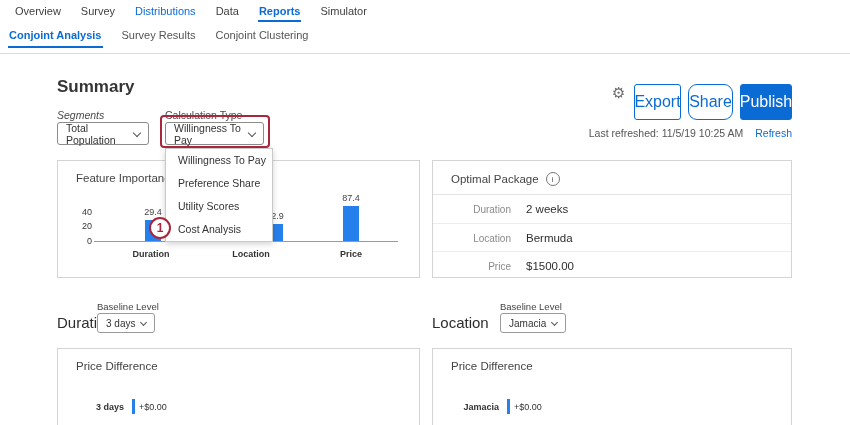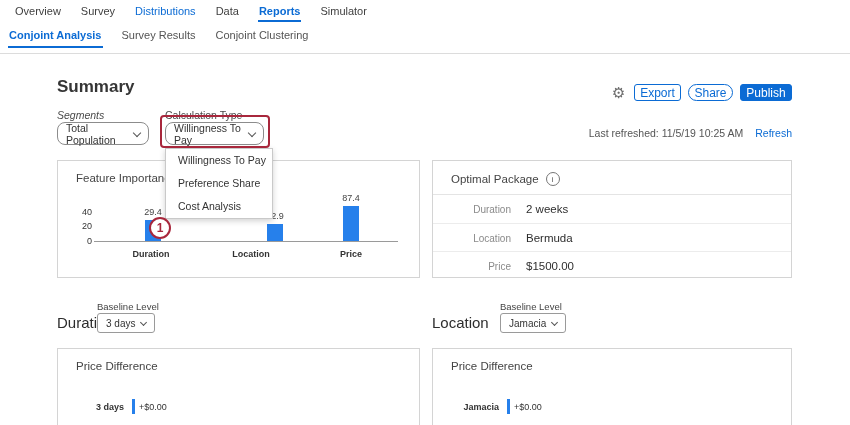--- a/index.html
+++ b/index.html
@@ -13,32 +13,32 @@
   .topnav-item.blue{color:#0b6bd4;}
   .topnav-item.active{color:#0b6bd4;font-weight:bold;border-bottom:2px solid #0b6bd4;}
   .subnav{position:absolute;top:23px;left:0;height:27px;display:flex;align-items:flex-start;padding-left:8px;gap:18px;}
   .subnav-item{font-size:11px;color:#545454;padding:6px 1px 5px;cursor:pointer;white-space:nowrap;}
   .subnav-item.active{color:#0b6bd4;font-weight:bold;border-bottom:2px solid #0b6bd4;}
   .page-divider{position:absolute;top:53px;left:0;right:0;height:1px;background:#dcdcdc;}
 
   
   .page-title{position:absolute;left:57px;top:77px;font-size:17px;font-weight:700;color:#353535;}
   .gear{position:absolute;left:612px;top:86px;font-size:15px;color:#6b6b6b;cursor:pointer;font-family:"DejaVu Sans",sans-serif;line-height:1;}
-  .btn{position:absolute;top:84px;height:17px;box-sizing:border-box;border:1px solid #0b6bd4;border-radius:3px;
-       background:#fff;color:#0b6bd4;font-size:12px;display:flex;align-items:center;justify-content:center;cursor:pointer;}
+  .btn{position:absolute;top:84px;height:36px;box-sizing:border-box;border:1px solid #0b6bd4;border-radius:3px;
+       background:#fff;color:#0b6bd4;font-size:16px;display:flex;align-items:center;justify-content:center;cursor:pointer;}
   .btn.primary{background:#0b6bd4;color:#fff;border-color:#0b6bd4;}
   #btn-export{left:634px;width:47px;}
   #btn-share{left:688px;width:45px;border-radius:9px;}
   #btn-publish{left:740px;width:52px;}
 
   
   .field-label{position:absolute;font-size:10.5px;color:#4a4a4a;}
   #segments-label{left:57px;top:109px;font-style:italic;}
   #calc-label{left:165px;top:109px;}
-  .select{position:absolute;top:122px;height:23px;box-sizing:border-box;border:1px solid #8c8c8c;border-radius:8px;
+  .select{position:absolute;top:122px;height:23px;box-sizing:border-box;border:1px solid #8c8c8c;border-radius:3px;
           background:#fff;display:flex;align-items:center;justify-content:space-between;padding:0 8px;font-size:10.5px;color:#333;cursor:pointer;}
   #segments-select{left:57px;width:92px;}
   #calc-select{left:165px;width:99px;}
   .chev{display:inline-block;width:5px;height:5px;border-right:1.4px solid #555;border-bottom:1.4px solid #555;
         transform:rotate(45deg);margin-left:8px;margin-bottom:2px;flex:none;}
   .chev.sm{width:4px;height:4px;margin-left:6px;}
 
   .redbox{position:absolute;left:160px;top:115px;width:110px;height:33px;border:2px solid #a8273c;border-radius:4px;
           box-sizing:border-box;z-index:35;pointer-events:none;background:transparent;}
   .menu{position:absolute;left:165px;top:148px;width:106px;background:#fff;border:1px solid #c9c9c9;
@@ -165,20 +165,21 @@
   </div>
   <div class="op-row" style="top:90px;">
     <span class="op-label">Price</span>
     <span class="op-value">$1500.00</span>
   </div>
 </div>
 
 <div class="menu">
   <div class="menu-item">Willingness To Pay</div>
   <div class="menu-item">Preference Share</div>
+  <div class="menu-item">Utility Scores</div>
   <div class="menu-item">Cost Analysis</div>
 </div>
 
 <div class="redbox"></div>
 <div class="annot-circle">1</div>
 
 <div class="baseline-label" style="left:97px;top:301px;">Baseline Level</div>
 <div class="section-title" style="left:57px;top:314px;">Duration</div>
 <div class="mini-select" style="left:97px;">
   <span>3 days</span>

